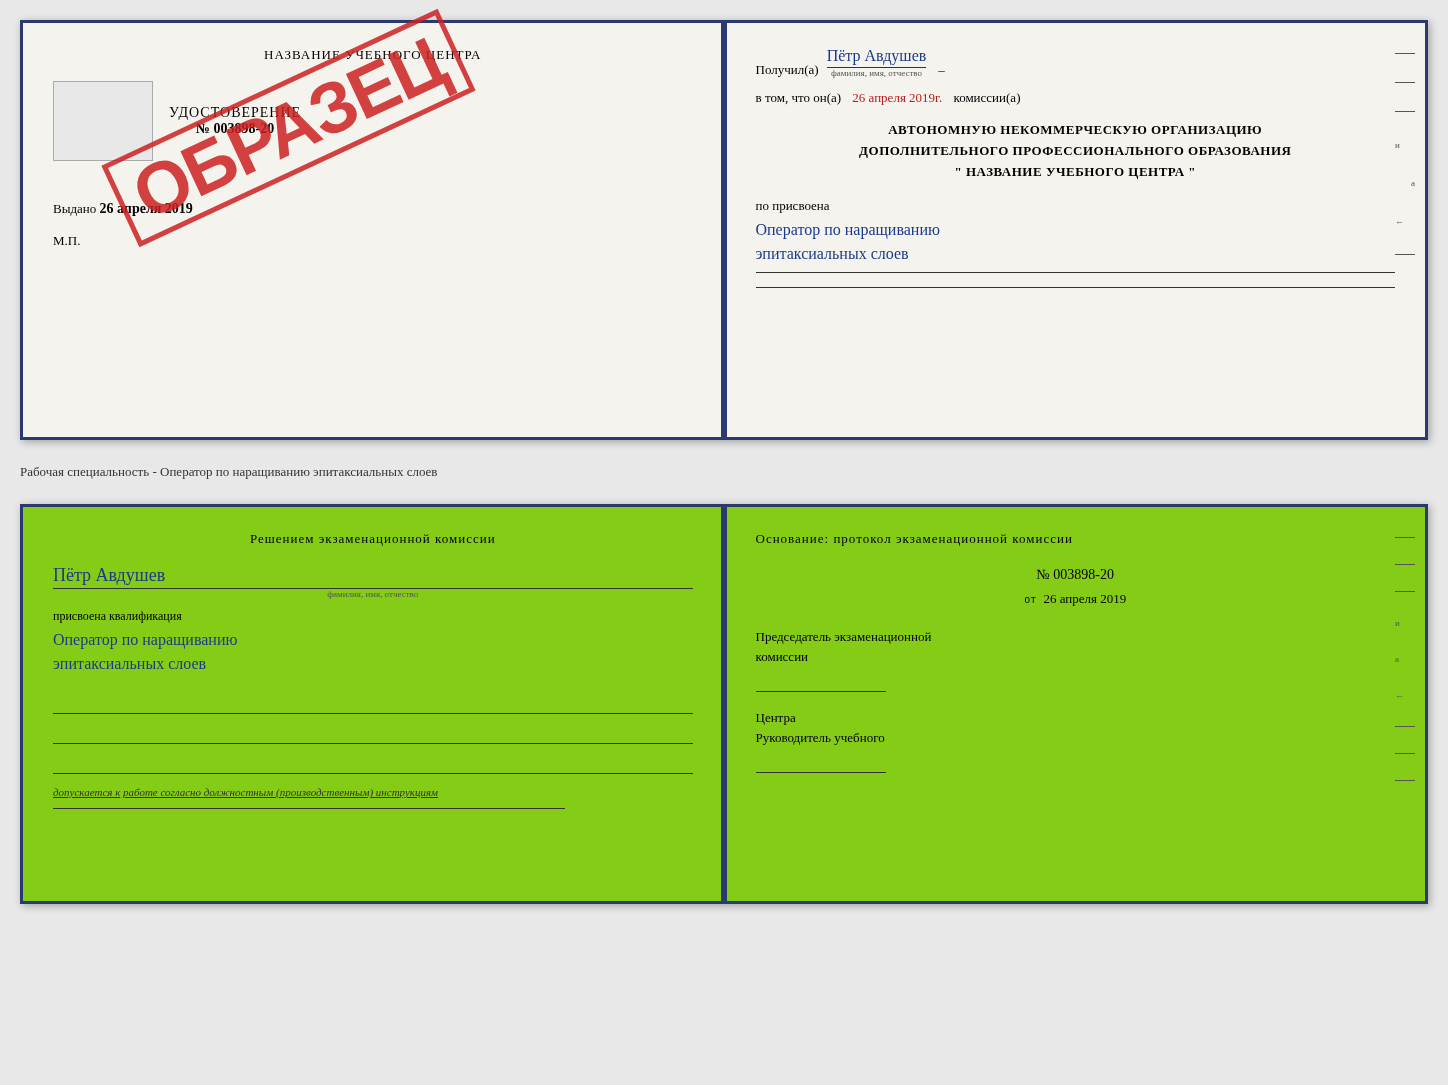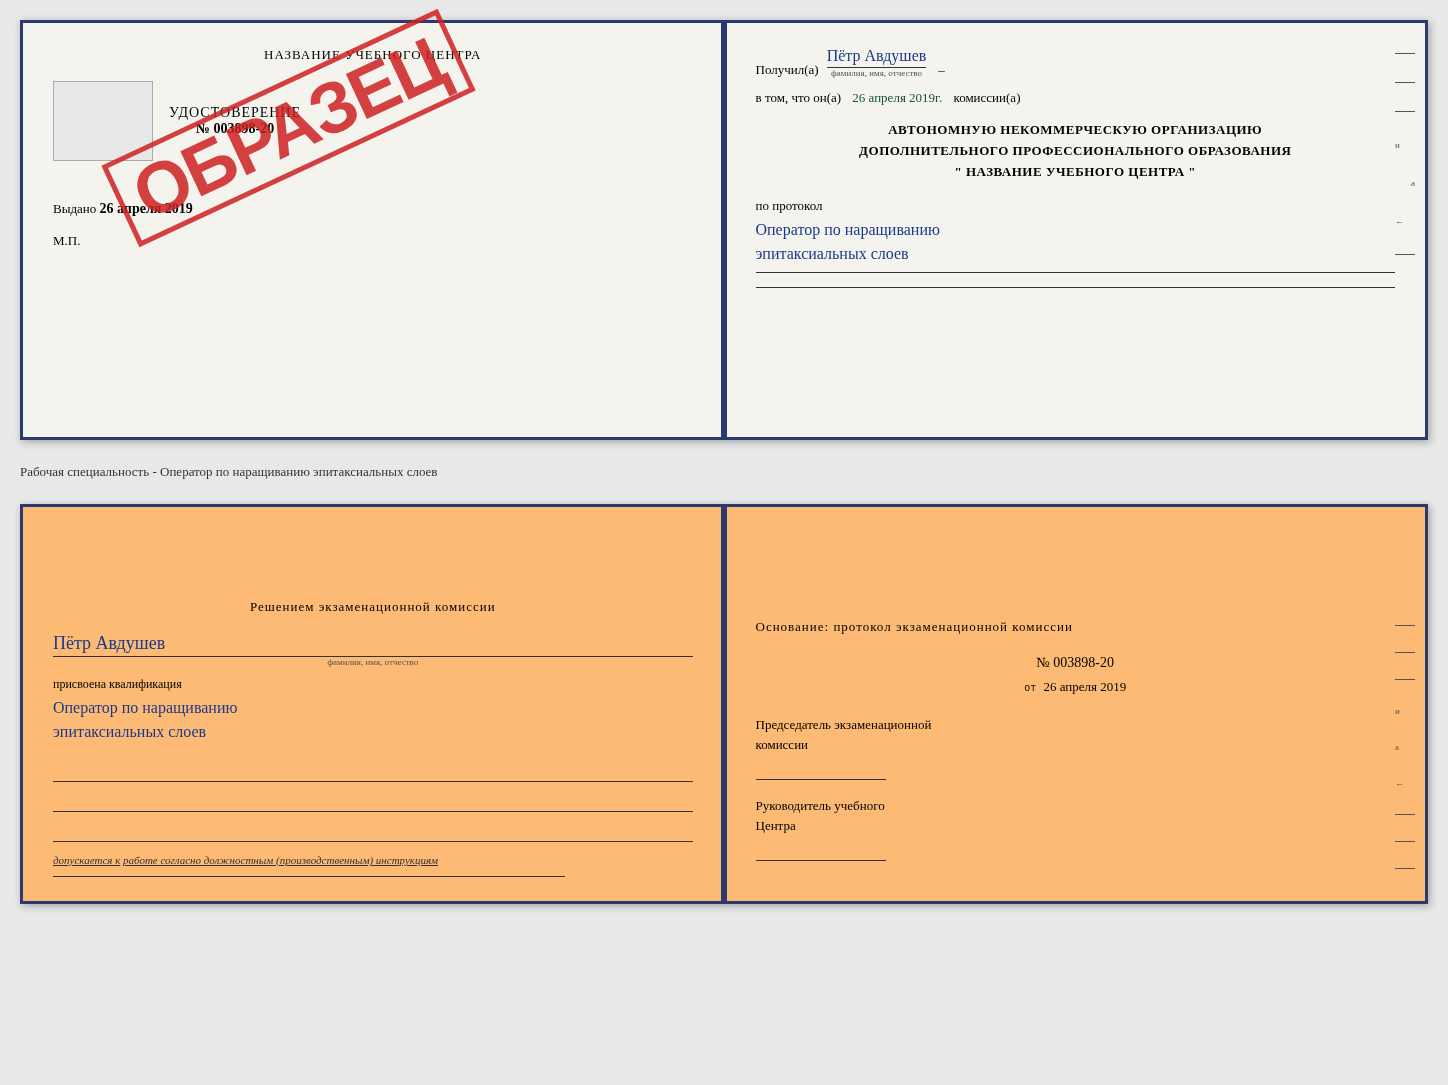--- a/index.html
+++ b/index.html
@@ -194,25 +194,24 @@
       font-size: 13px;
       color: #333;
       padding: 6px 0;
       text-align: left;
     }
 
     
     .proto-book {
       display: flex;
       border: 3px solid #2a3a6e;
-      background: #fdba74;
+      background: #84cc16;
       box-shadow: 2px 2px 8px rgba(0,0,0,0.3);
       position: relative;
       min-height: 400px;
-      align-items: flex-end;
     }
 
     .proto-book::before {
       content: '';
       position: absolute;
       left: 50%;
       top: 0;
       bottom: 0;
       width: 6px;
       background: #2a3a6e;
@@ -376,32 +375,32 @@
         <span style="font-size:13px;">Получил(а)</span>
         <div style="display:inline-block; margin-left:4px;">
           <span class="handwritten">Пётр Авдушев</span>
           <span class="underline-hint">фамилия, имя, отчество</span>
         </div>
         <span style="font-size:13px;margin-left:8px;"> – </span>
       </div>
 
       <div class="vtom-row">
         <span>в том, что он(а)</span>
-        <span class="hw" style="font-family:'Segoe Script','Comic Sans MS',cursive;color:#14532d;font-size:13px;margin:0 8px;">26 апреля 2019г.</span>
+        <span class="hw" style="font-family:'Segoe Script','Comic Sans MS',cursive;color:#b91c1c;font-size:13px;margin:0 8px;">26 апреля 2019г.</span>
         <span>комиссии(а)</span>
       </div>
 
       <div class="org-block">
         <div>АВТОНОМНУЮ НЕКОММЕРЧЕСКУЮ ОРГАНИЗАЦИЮ</div>
         <div>ДОПОЛНИТЕЛЬНОГО ПРОФЕССИОНАЛЬНОГО ОБРАЗОВАНИЯ</div>
         <div>"  НАЗВАНИЕ УЧЕБНОГО ЦЕНТРА  "</div>
       </div>
 
       <div class="professia-block">
-        <div style="font-size:13px;margin-bottom:4px;">по протокол</div>
+        <div style="font-size:13px;margin-bottom:4px;">по присвоена</div>
         <div class="professia-hw">
           <span>Оператор по наращиванию</span><br>
           <span>эпитаксиальных слоев</span>
         </div>
         <div style="border-bottom:1px solid #333;margin-top:6px;"></div>
         <div style="border-bottom:1px solid #333;margin-top:14px;"></div>
       </div>
 
       <div class="right-lines">
         <div class="right-dash"></div>
@@ -461,22 +460,22 @@
         <span style="font-size:13px;margin-left:4px;">26 апреля 2019</span>
       </div>
 
       <div class="chairman-block">
         <div>Председатель экзаменационной</div>
         <div>комиссии</div>
         <div class="sign-short-line"></div>
       </div>
 
       <div class="rukovoditel-block">
+        <div>Центра</div>
         <div>Руководитель учебного</div>
-        <div>Центра</div>
         <div class="sign-short-line"></div>
       </div>
 
       <div class="right-side-dashes">
         <div class="r-dash"></div>
         <div class="r-dash"></div>
         <div class="r-dash"></div>
         <div style="font-size:9px;color:#555;">и</div>
         <div style="font-size:9px;color:#555;">а</div>
         <div style="font-size:9px;color:#555;">←</div>

